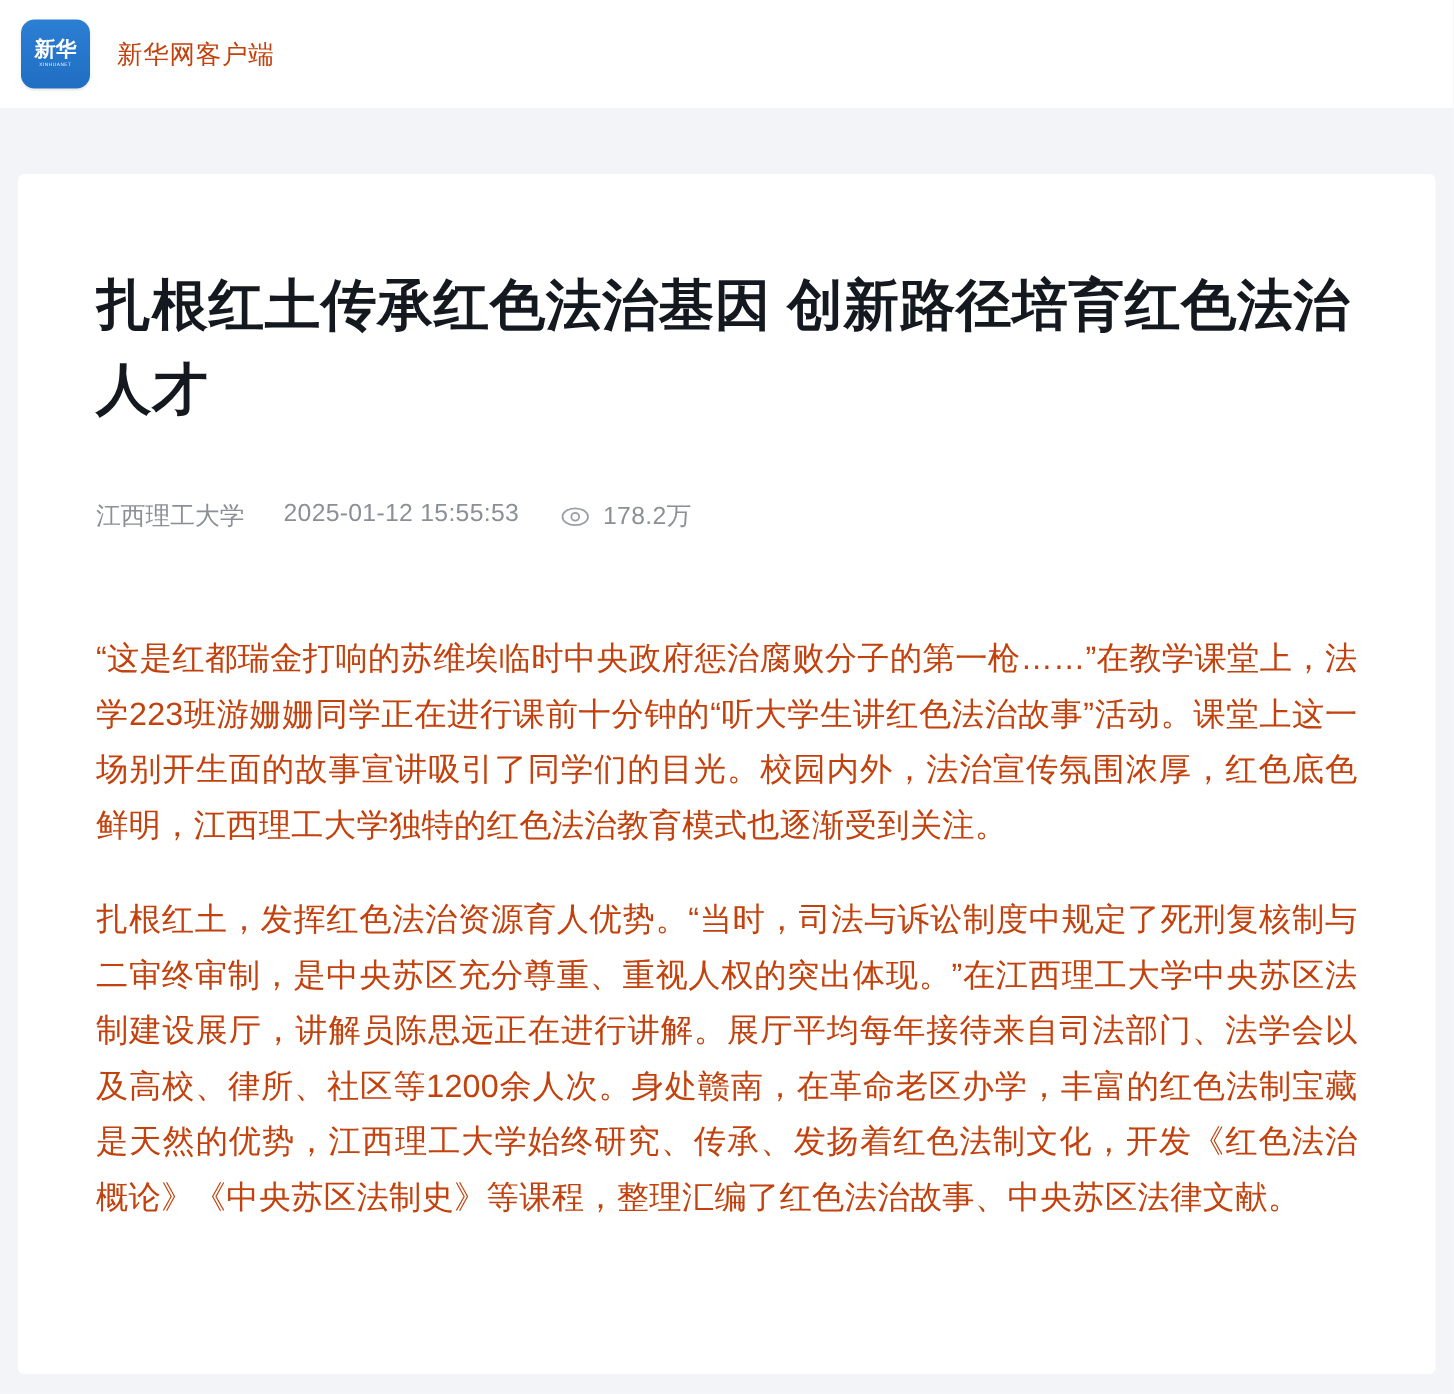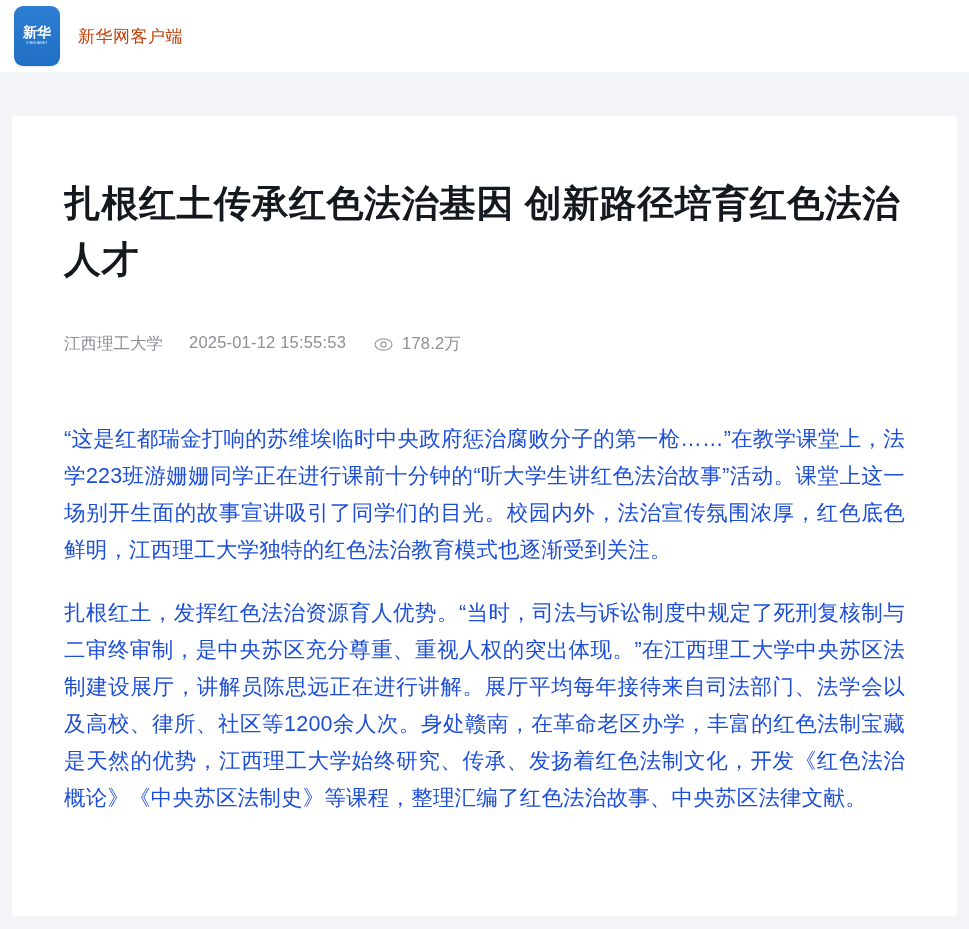--- a/index.html
+++ b/index.html
@@ -16,21 +16,21 @@
   .app-header {
     background: #ffffff;
     height: 72px;
     display: flex;
     align-items: center;
     padding-left: 14px;
     box-sizing: border-box;
   }
   .logo {
     width: 46px;
-    height: 60px;
+    height: 46px;
     border-radius: 9px;
     background: linear-gradient(180deg, #2d7fd4 0%, #1f6ec2 100%);
     display: flex;
     flex-direction: column;
     align-items: center;
     justify-content: center;
     color: #ffffff;
     flex: 0 0 auto;
     box-shadow: 0 1px 2px rgba(0,0,0,0.12);
   }
@@ -96,21 +96,21 @@
     margin-right: 9px;
     position: relative;
     top: 2px;
   }
   .meta-views {
     letter-spacing: 0.2px;
   }
   .article-body p {
     font-size: 21.5px;
     line-height: 1.72;
-    color: #1d4ed8;
+    color: #c2410c;
     margin: 0 0 26px 0;
     text-align: justify;
     letter-spacing: 0.2px;
   }
   .article-body p:first-child {
     text-indent: 0;
   }
   .indent {
     text-indent: 2em;
   }

